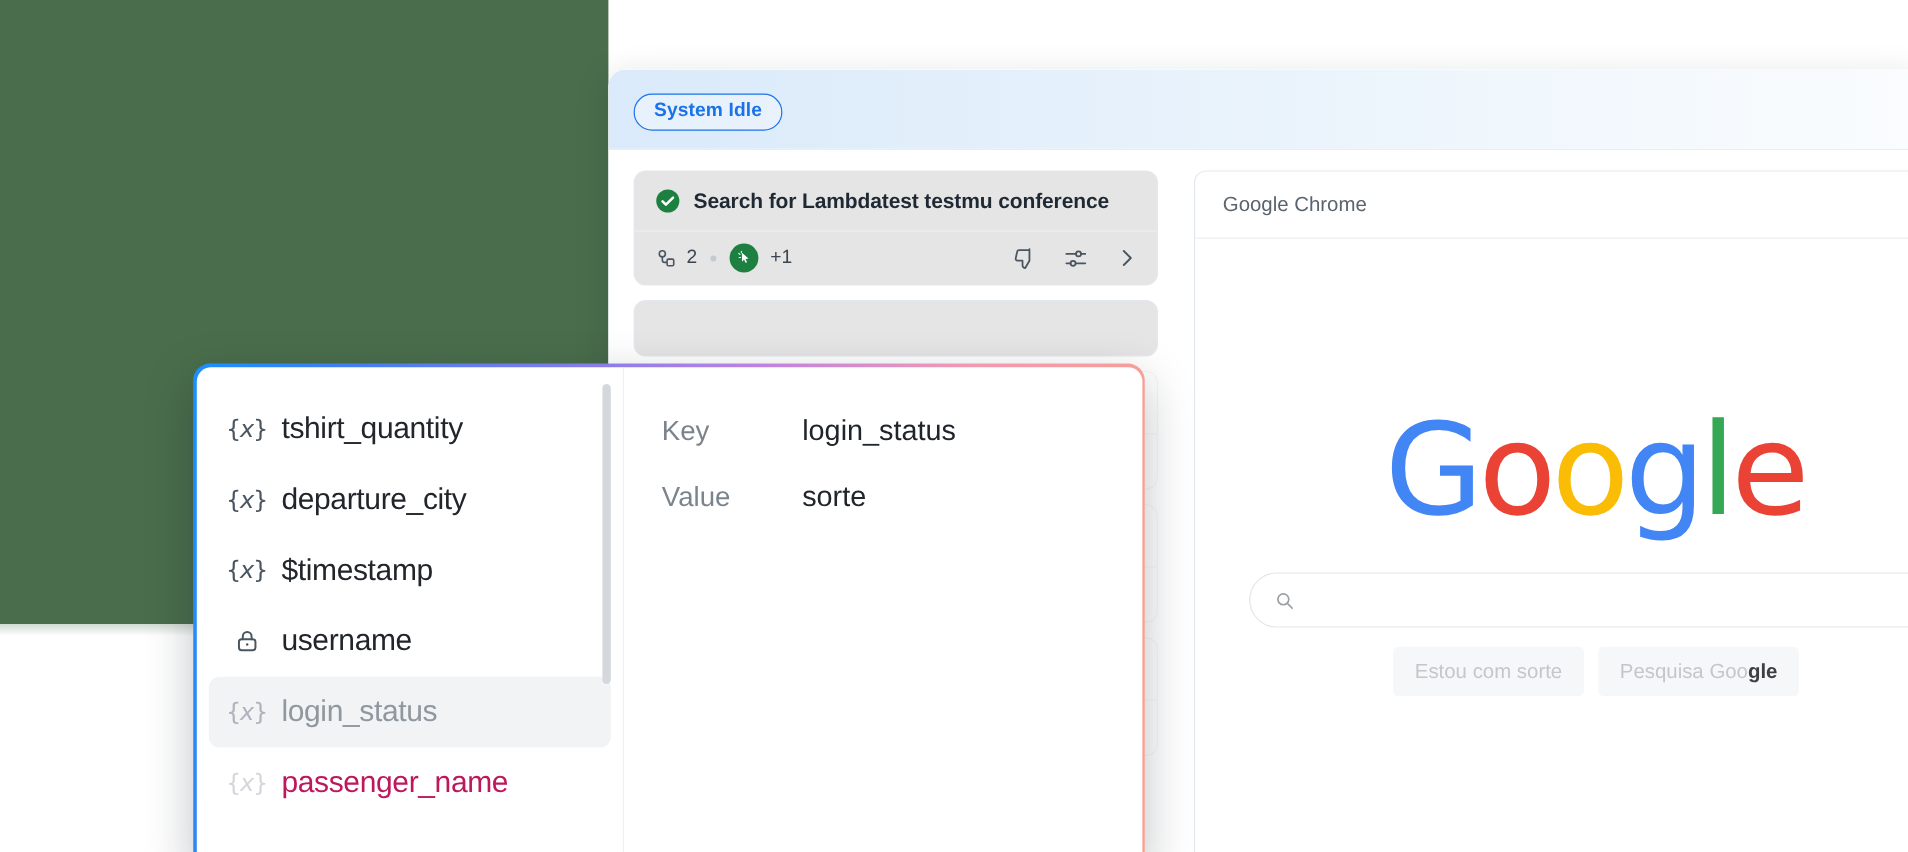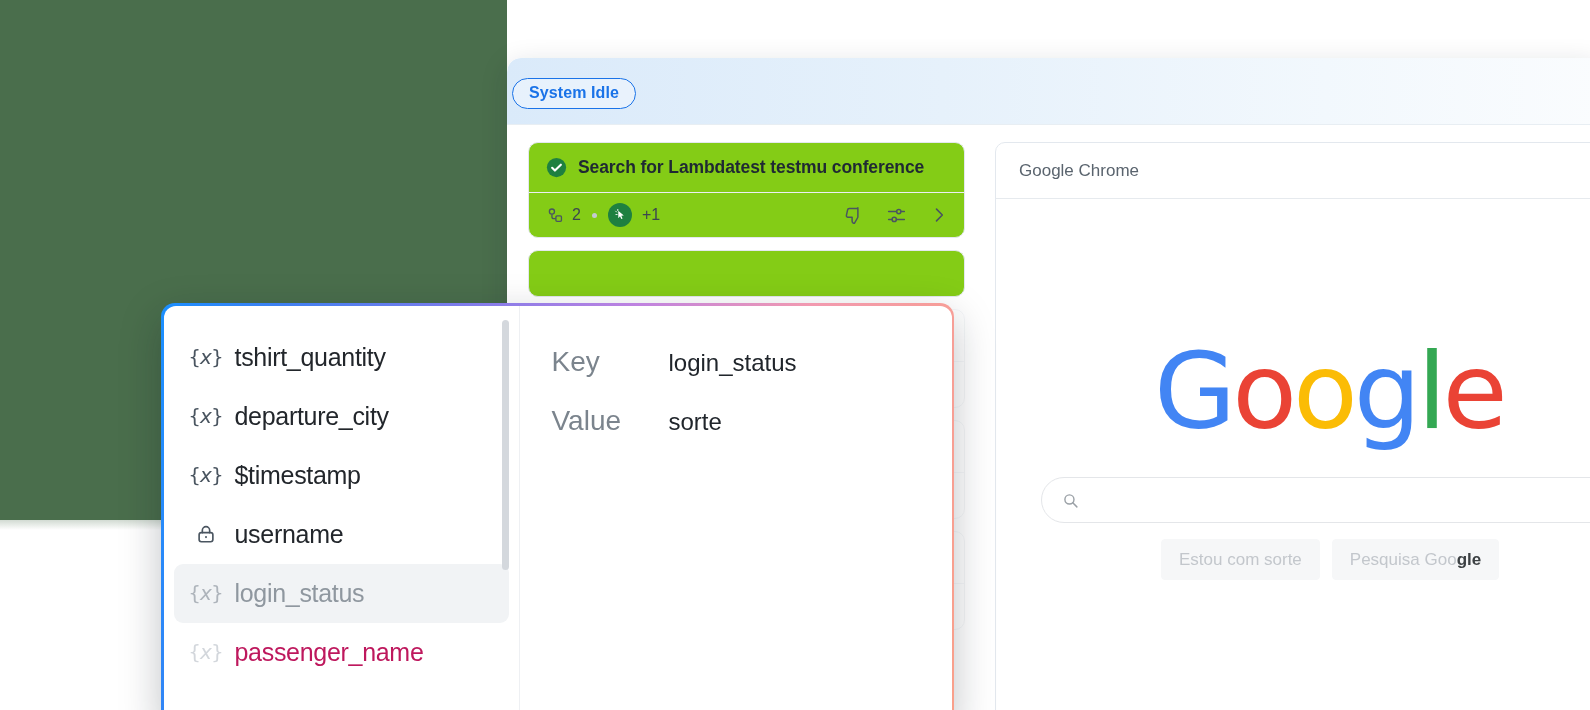--- a/index.html
+++ b/index.html
@@ -28,36 +28,36 @@
     box-shadow:0 6px 28px rgba(20,30,40,0.14);
     overflow:hidden;
   }
   .app-header {
     position:relative; height:67px; width:100%;
     background:linear-gradient(to right, #daeafa 0%, #e6f1fb 40%, #f2f8fd 75%, #fafcfe 100%);
     border-bottom:1px solid #e8eef3;
     border-top-left-radius:14px;
   }
   .status-pill {
-    position:absolute; left:5px; top:20px;
+    position:absolute; left:21px; top:20px;
     border:1.6px solid #1a73e8; border-radius:20px;
     padding:6px 16px 7px; color:#1a73e8;
     font-size:16px; font-weight:700; letter-spacing:.1px;
     background:rgba(255,255,255,0.35);
     line-height:1;
   }
 
   .app-body { display:flex; height:593px; }
 
   
   .cards-col {
     width:478px; padding:17px 20px 0 21px; position:relative;
   }
   .step-card {
-    background:#84cc16; border:1px solid #e3e8ee; border-radius:10px;
+    background:#e5e5e5; border:1px solid #e3e8ee; border-radius:10px;
     margin-bottom:12px; overflow:hidden;
   }
   .step-title-row {
     display:flex; align-items:center; gap:11px;
     padding:14px 16px 14px 17px;
   }
   .check-icon { width:21px; height:21px; flex:0 0 21px; display:block; }
   .step-title {
     font-size:17.5px; font-weight:700; color:#1f2933; letter-spacing:-.1px;
     white-space:nowrap;
@@ -163,21 +163,21 @@
     position:absolute; right:10px; top:14px; width:7px; height:250px;
     background:#d4d8dd; border-radius:4px;
   }
 
   .var-detail { flex:1; padding:40px 0 0 32px; }
   .detail-heading {
     font-size:22px; font-weight:700; color:#5a646e; letter-spacing:-.2px;
     margin-bottom:26px;
   }
   .detail-row { display:flex; align-items:baseline; margin-bottom:27px; }
-  .detail-label { width:117px; font-size:28px; color:#7b848d; }
+  .detail-label { width:117px; font-size:23px; color:#7b848d; }
   .detail-value { font-size:24px; color:#20252b; }
 
   svg { display:block; }
 </style>
 </head>
 <body>
 
 <div id="stage">
 
   <div class="bg-green"></div>

